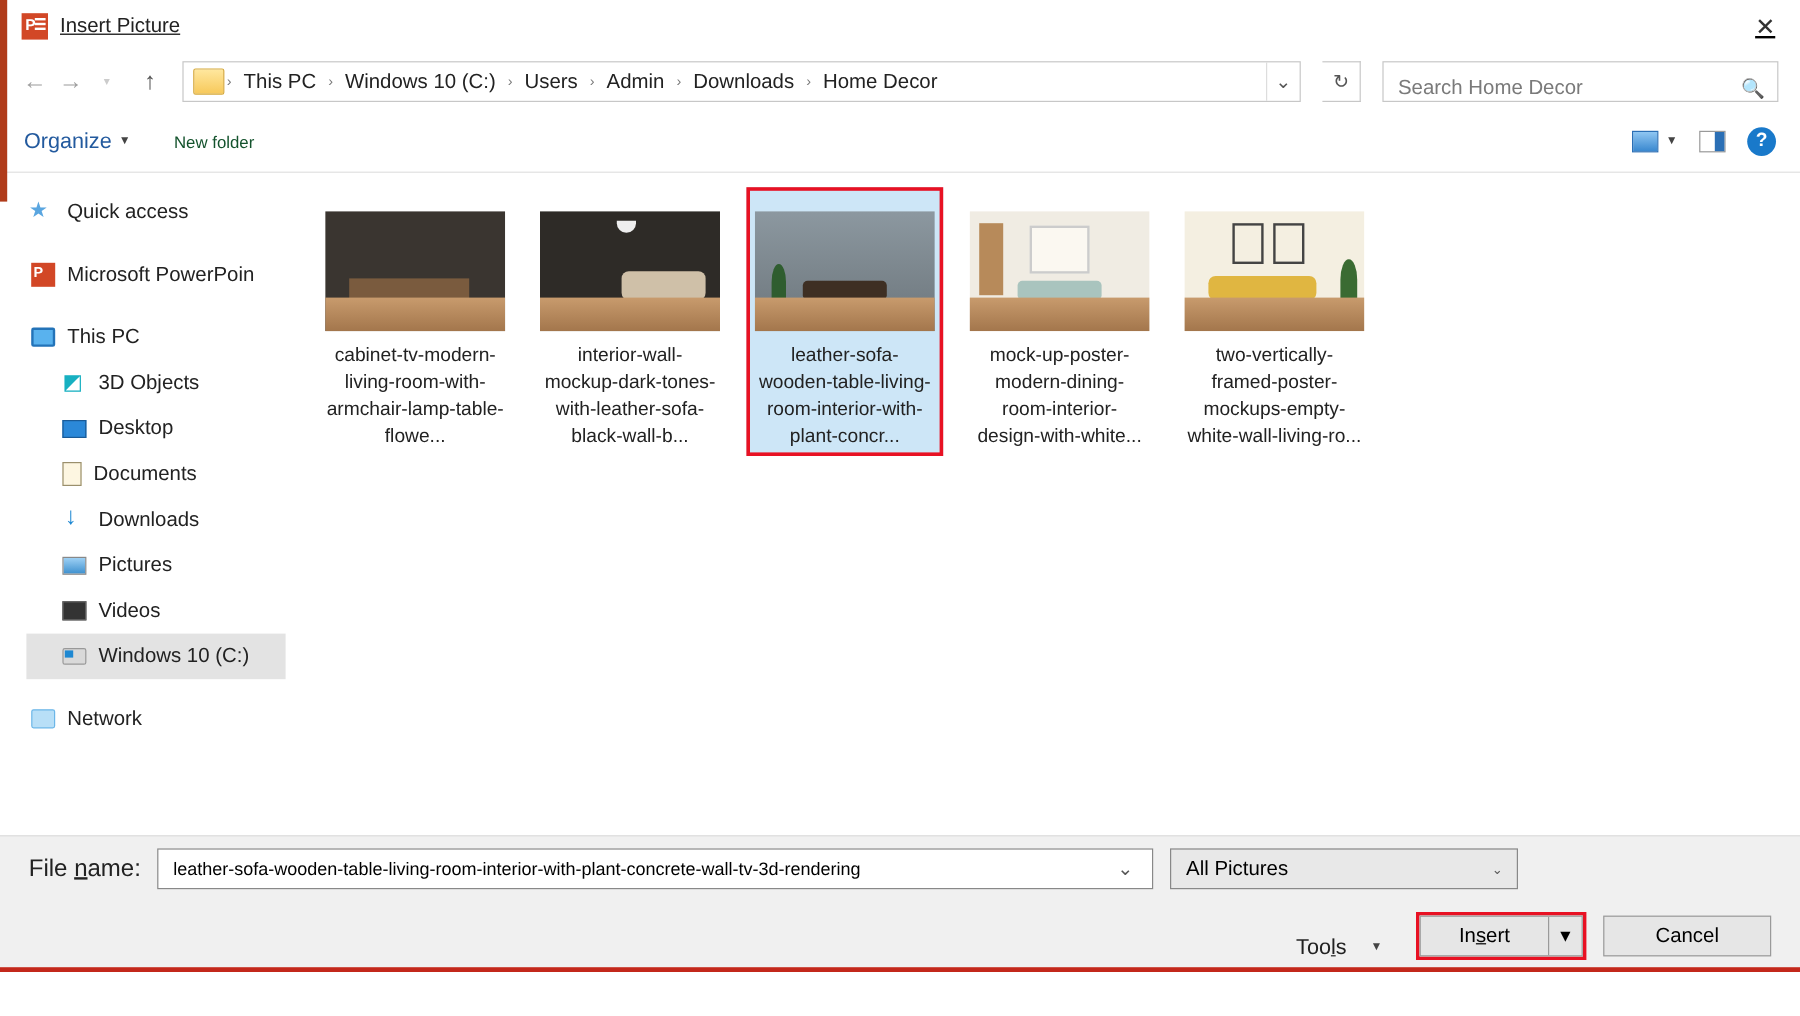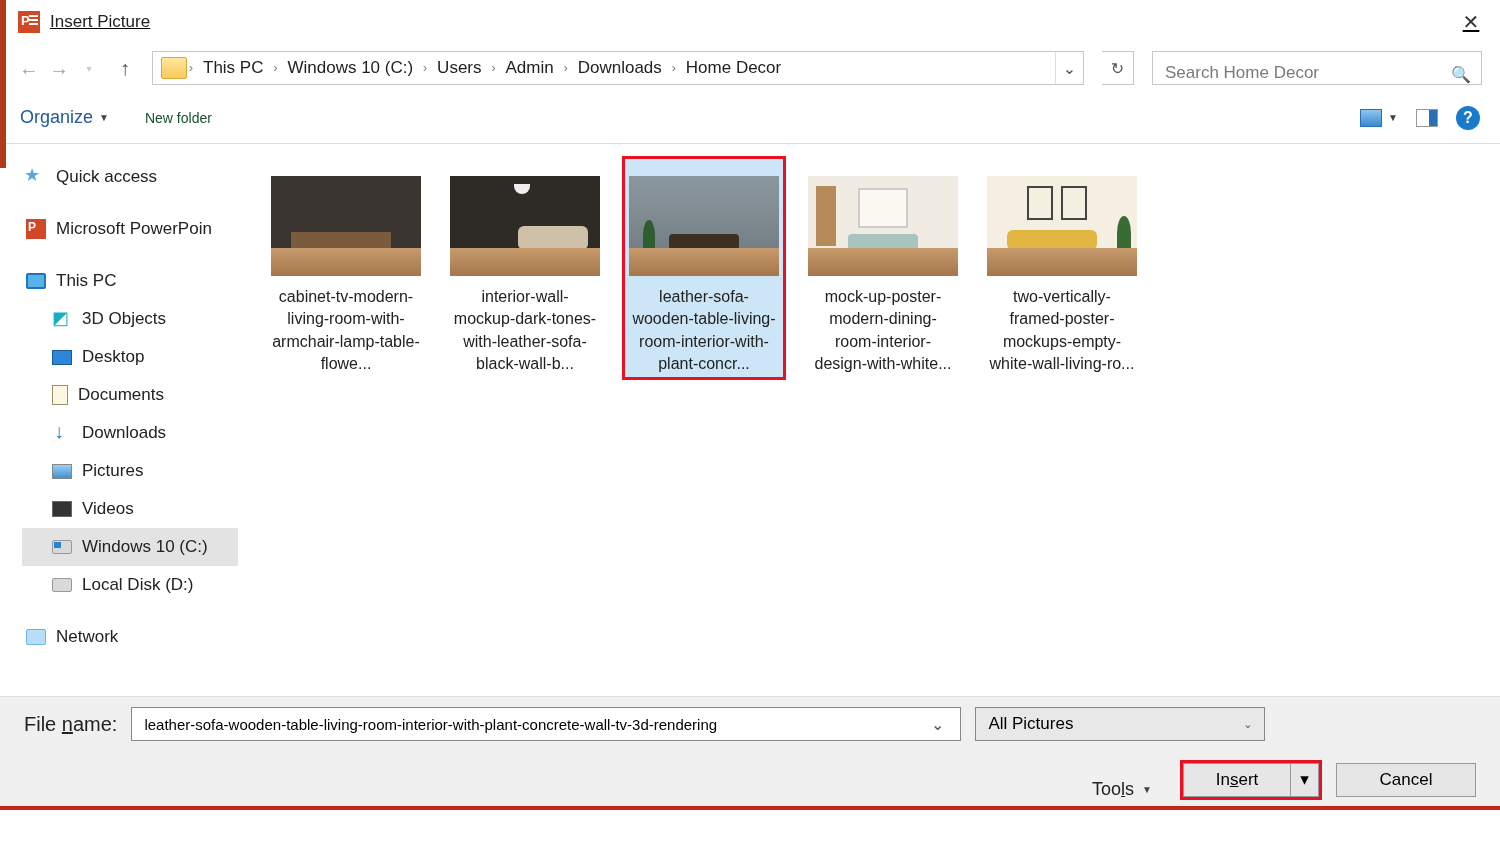--- a/index.html
+++ b/index.html
@@ -91,21 +91,21 @@
   
   .bottom { height:110px; background:#f0f0f0; border-top:1px solid #ddd; padding:10px 24px 0; }
   .file-row { display:flex; align-items:center; gap:14px; margin-bottom:18px; }
   .file-label { font-size:20px; color:#222; }
   .file-label u { text-decoration:underline; }
   .file-input { flex:1; height:34px; border:1px solid #888; background:#fff; display:flex; align-items:center; padding:0 10px; max-width:830px; }
   .file-input input { border:none; outline:none; font-size:15px; width:100%; }
   .file-drop { width:26px; text-align:center; color:#555; margin-left:auto; }
   .filter-sel { width:290px; height:34px; border:1px solid #888; background:#e8e8e8; display:flex; align-items:center; padding:0 12px; justify-content:space-between; font-size:17px; }
   .btn-row { display:flex; align-items:center; justify-content:flex-end; gap:14px; }
-  .tools-link { font-size:18px; color:#222; padding-right:6px; display:flex; align-items:center; gap:8px; margin-right:8px;margin-top:20px; }
+  .tools-link { font-size:18px; color:#222; padding-right:6px; display:flex; align-items:center; gap:20px; margin-right:8px;margin-top:20px; }
   .insert-wrap { border:3px solid #e81123; padding:0; }
   .btn { height:34px; border:1px solid #9a9a9a; background:#e6e6e6; display:flex; align-items:center; font-size:17px; cursor:pointer; }
   .btn.insert { width:136px; }
   .btn.insert .lbl { flex:1; text-align:center; }
   .btn.insert .split { width:28px; border-left:1px solid #9a9a9a; display:flex; align-items:center; justify-content:center; height:100%; }
   .btn.cancel { width:140px; justify-content:center; }
   .red-bottom { height:4px; background:#c3281b; }
 </style>
 </head>
 <body>
@@ -205,24 +205,20 @@
         <span>Pictures</span>
       </div>
     <div class="side-item side-sub">
         <span class="ico ico-video"></span>
         <span>Videos</span>
       </div>
     <div class="side-item side-sub selected">
         <span class="ico ico-drive win"></span>
         <span>Windows 10 (C:)</span>
       </div>
-    <div class="side-item side-sub">
-        <span class="ico ico-drive"></span>
-        <span>Local Disk (D:)</span>
-      </div>
     <div class="side-spacer"></div>
     <div class="side-item">
       <span class="ico ico-net"></span>
       <span>Network</span>
     </div>
   </div>
 
   <div class="content">
     <div class="thumb-item">
       <div class="thumb-img">

